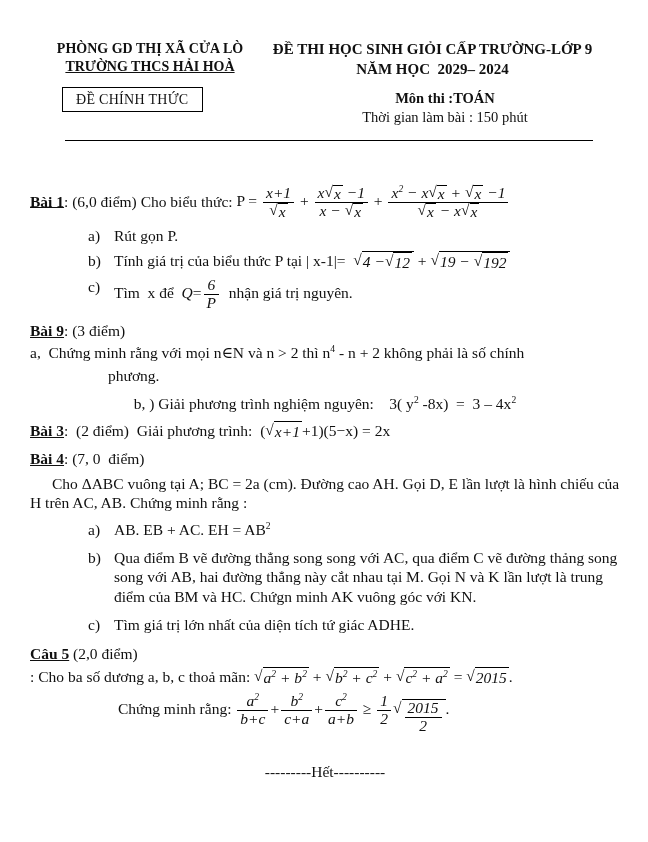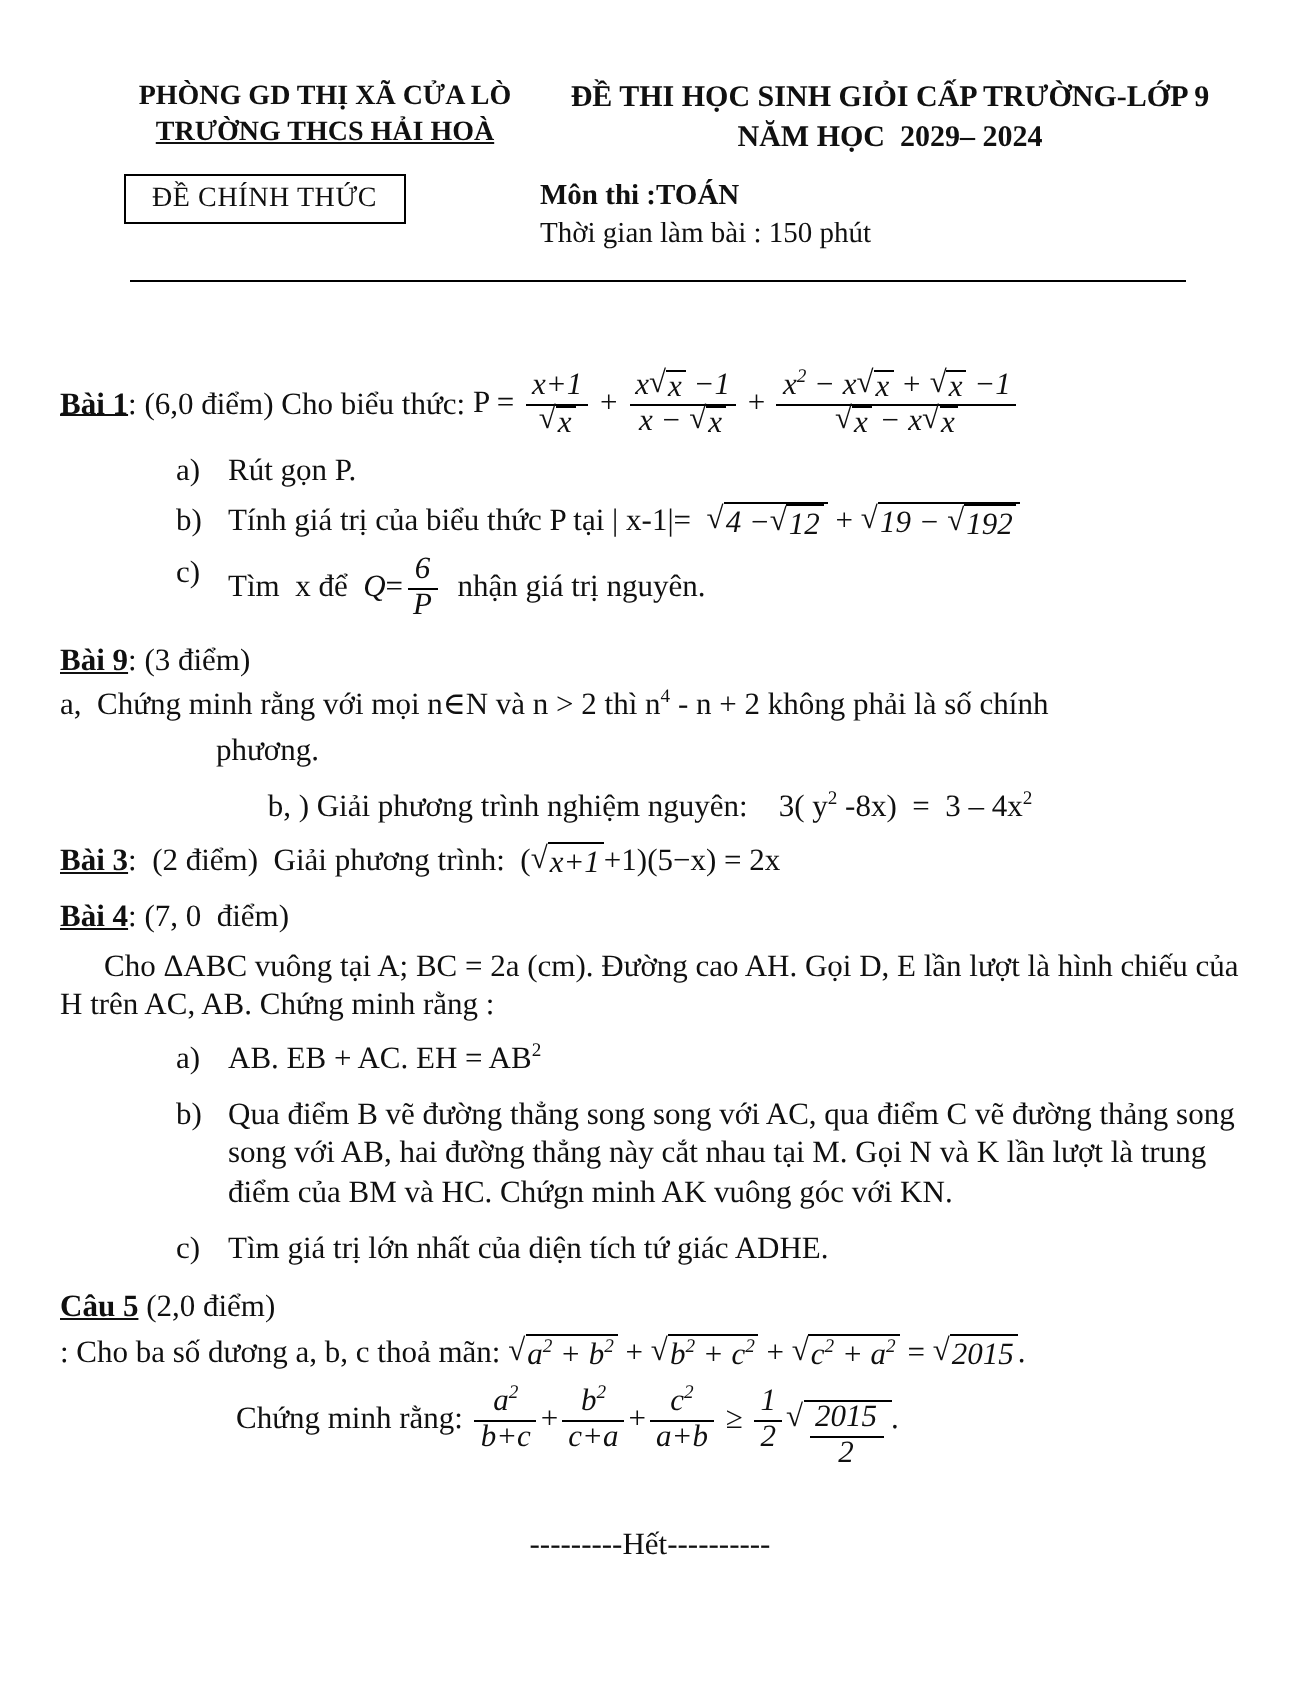--- a/index.html
+++ b/index.html
@@ -5,27 +5,27 @@
   html,body{margin:0;padding:0;background:#e8e8e8;}
   .page{
     width:648px;height:842px;margin:0 auto;background:#ffffff;
     font-family:"Liberation Serif","DejaVu Serif",serif;
     color:#101010;font-size:15.5px;line-height:1.25;
     box-sizing:border-box;padding:40px 28px 0 30px;
     position:relative;overflow:hidden;
   }
   .pre{white-space:pre-wrap;}
   
-  .hdr{display:flex;justify-content:flex-end;align-items:flex-start;}
+  .hdr{display:flex;justify-content:center;align-items:flex-start;}
   .hdr-left{width:215px;text-align:center;font-weight:bold;font-size:14px;line-height:1.32;}
   .hdr-left .u{text-decoration:underline;}
   .hdr-right{width:350px;text-align:center;font-weight:bold;font-size:15px;line-height:1.3;}
   .hdr2{display:flex;justify-content:space-between;align-items:flex-start;margin-top:10px;}
   .debox{border:1.6px solid #000;padding:4px 13px;font-size:14px;margin-left:32px;letter-spacing:.3px;}
-  .subject{width:350px;font-size:14.5px;line-height:1.3;}
+  .subject{width:350px;text-align:center;font-size:14.5px;line-height:1.3;}
   .subject .s1{font-weight:bold;}
   .rule{border:0;border-top:1.6px solid #000;width:528px;margin:13px 0 0 35px;}
   
   .main{margin-top:44px;}
   .pline{margin-top:8px;}
   .plabel{font-weight:bold;text-decoration:underline;}
   .item{display:flex;margin-left:58px;margin-top:5px;}
   .marker{width:26px;flex:none;}
   .itext{flex:1;}
   .ind78{margin-left:78px;}

